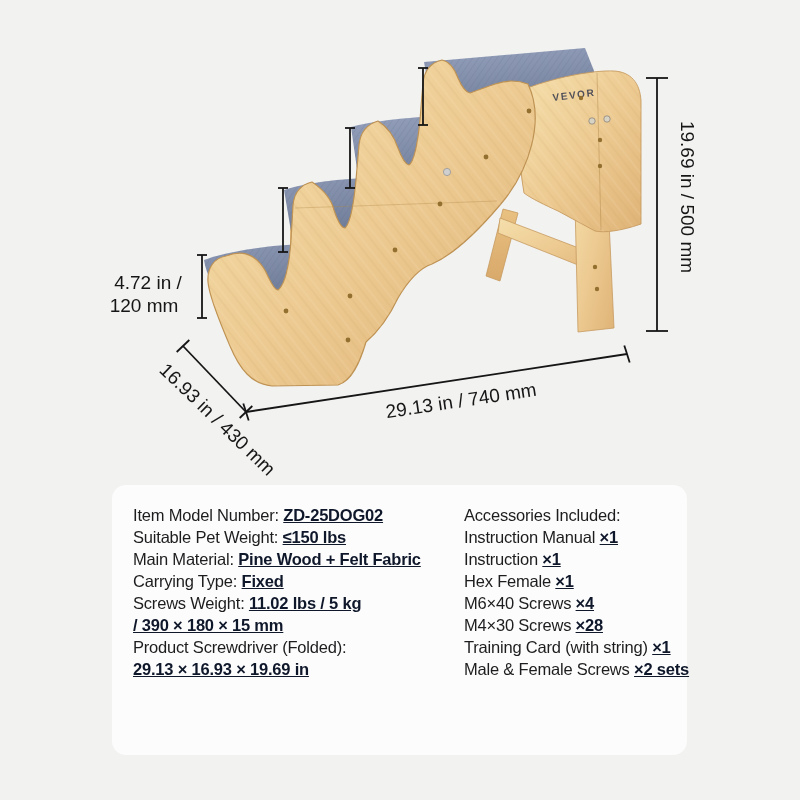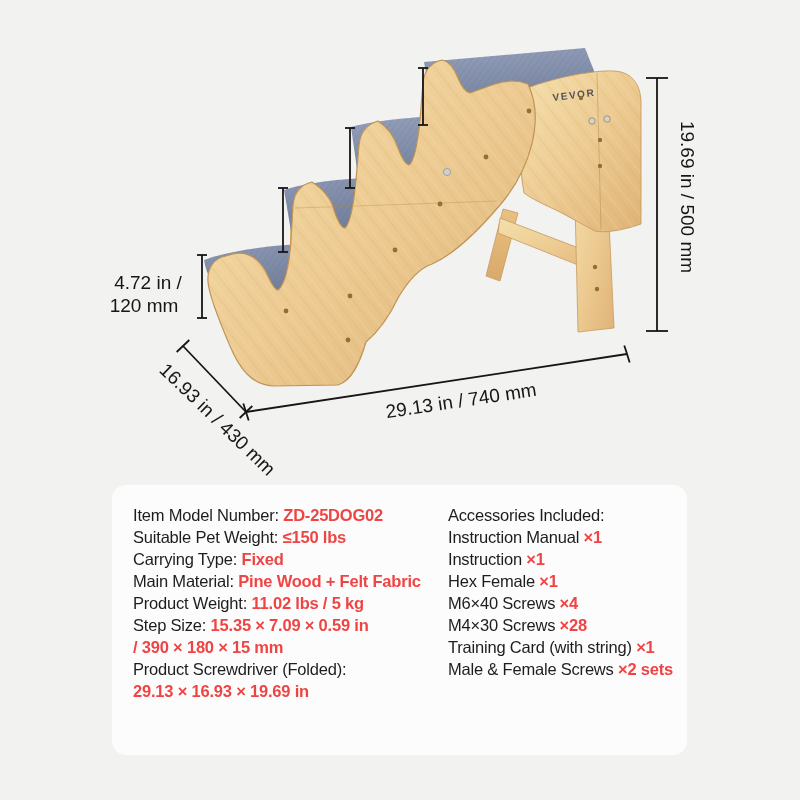--- a/index.html
+++ b/index.html
@@ -16,24 +16,24 @@
   .brand-label{
     fill:#50505A; font-family:"Liberation Sans", sans-serif;
     font-size:10px; font-weight:700; letter-spacing:1.6px;
   }
   .panel{
     position:absolute; left:112px; top:485px; width:575px; height:270px;
     background:#FCFCFC; border-radius:14px;
   }
   .spec-col{position:absolute; top:19px;}
   .spec-col.left{left:21px;}
-  .spec-col.right{left:336px;}
+  .spec-col.right{left:352px;}
   .srow{height:22px; line-height:22px; font-size:16.5px; white-space:pre;}
   .srow .lbl{color:#1D1D1F; letter-spacing:-0.2px;margin-top:33px;}
-  .srow .val{color:#ef4444; font-weight:700; letter-spacing:-0.2px;}
+  .srow .val{color:#0f172a; font-weight:700; letter-spacing:-0.2px;text-decoration:underline;}
 </style>
 </head>
 <body>
 
 <div id="stage">
 
   <svg id="product-svg" width="800" height="480" viewBox="0 0 800 480">
     <defs>
       <linearGradient id="wood" x1="0" y1="0" x2="1" y2="1">
         <stop offset="0" stop-color="#F5DFAC"></stop>
@@ -175,24 +175,23 @@
     <text class="dim-label" x="144" y="312" text-anchor="middle">120 mm</text>
     <text class="dim-label" x="213" y="424" text-anchor="middle" transform="rotate(44 213 424)">16.93 in / 430 mm</text>
     <text class="dim-label" x="462" y="407" text-anchor="middle" transform="rotate(-8.5 462 407)">29.13 in / 740 mm</text>
     <text class="dim-label" x="681" y="197" text-anchor="middle" transform="rotate(90 681 197)">19.69 in / 500 mm</text>
   </svg>
 
   <div class="panel">
     <div class="spec-col left">
         <div class="srow"><span class="lbl">Item Model Number: </span><span class="val">ZD-25DOG02</span></div>
         <div class="srow"><span class="lbl">Suitable Pet Weight: </span><span class="val">≤150 lbs</span></div>
+        <div class="srow"><span class="lbl">Main Material: </span><span class="val">Pine Wood + Felt Fabric</span></div>
         <div class="srow"><span class="lbl">Carrying Type: </span><span class="val">Fixed</span></div>
-        <div class="srow"><span class="lbl">Main Material: </span><span class="val">Pine Wood + Felt Fabric</span></div>
-        <div class="srow"><span class="lbl">Product Weight: </span><span class="val">11.02 lbs / 5 kg</span></div>
-        <div class="srow"><span class="lbl">Step Size: </span><span class="val">15.35 × 7.09 × 0.59 in</span></div>
+        <div class="srow"><span class="lbl">Screws Weight: </span><span class="val">11.02 lbs / 5 kg</span></div>
         <div class="srow"><span class="lbl"></span><span class="val">/ 390 × 180 × 15 mm</span></div>
         <div class="srow"><span class="lbl">Product Screwdriver (Folded):</span><span class="val"></span></div>
         <div class="srow"><span class="lbl"></span><span class="val">29.13 × 16.93 × 19.69 in</span></div>
       </div>
     <div class="spec-col right">
         <div class="srow"><span class="lbl">Accessories Included:</span><span class="val"></span></div>
         <div class="srow"><span class="lbl">Instruction Manual </span><span class="val">×1</span></div>
         <div class="srow"><span class="lbl">Instruction </span><span class="val">×1</span></div>
         <div class="srow"><span class="lbl">Hex Female </span><span class="val">×1</span></div>
         <div class="srow"><span class="lbl">M6×40 Screws </span><span class="val">×4</span></div>

